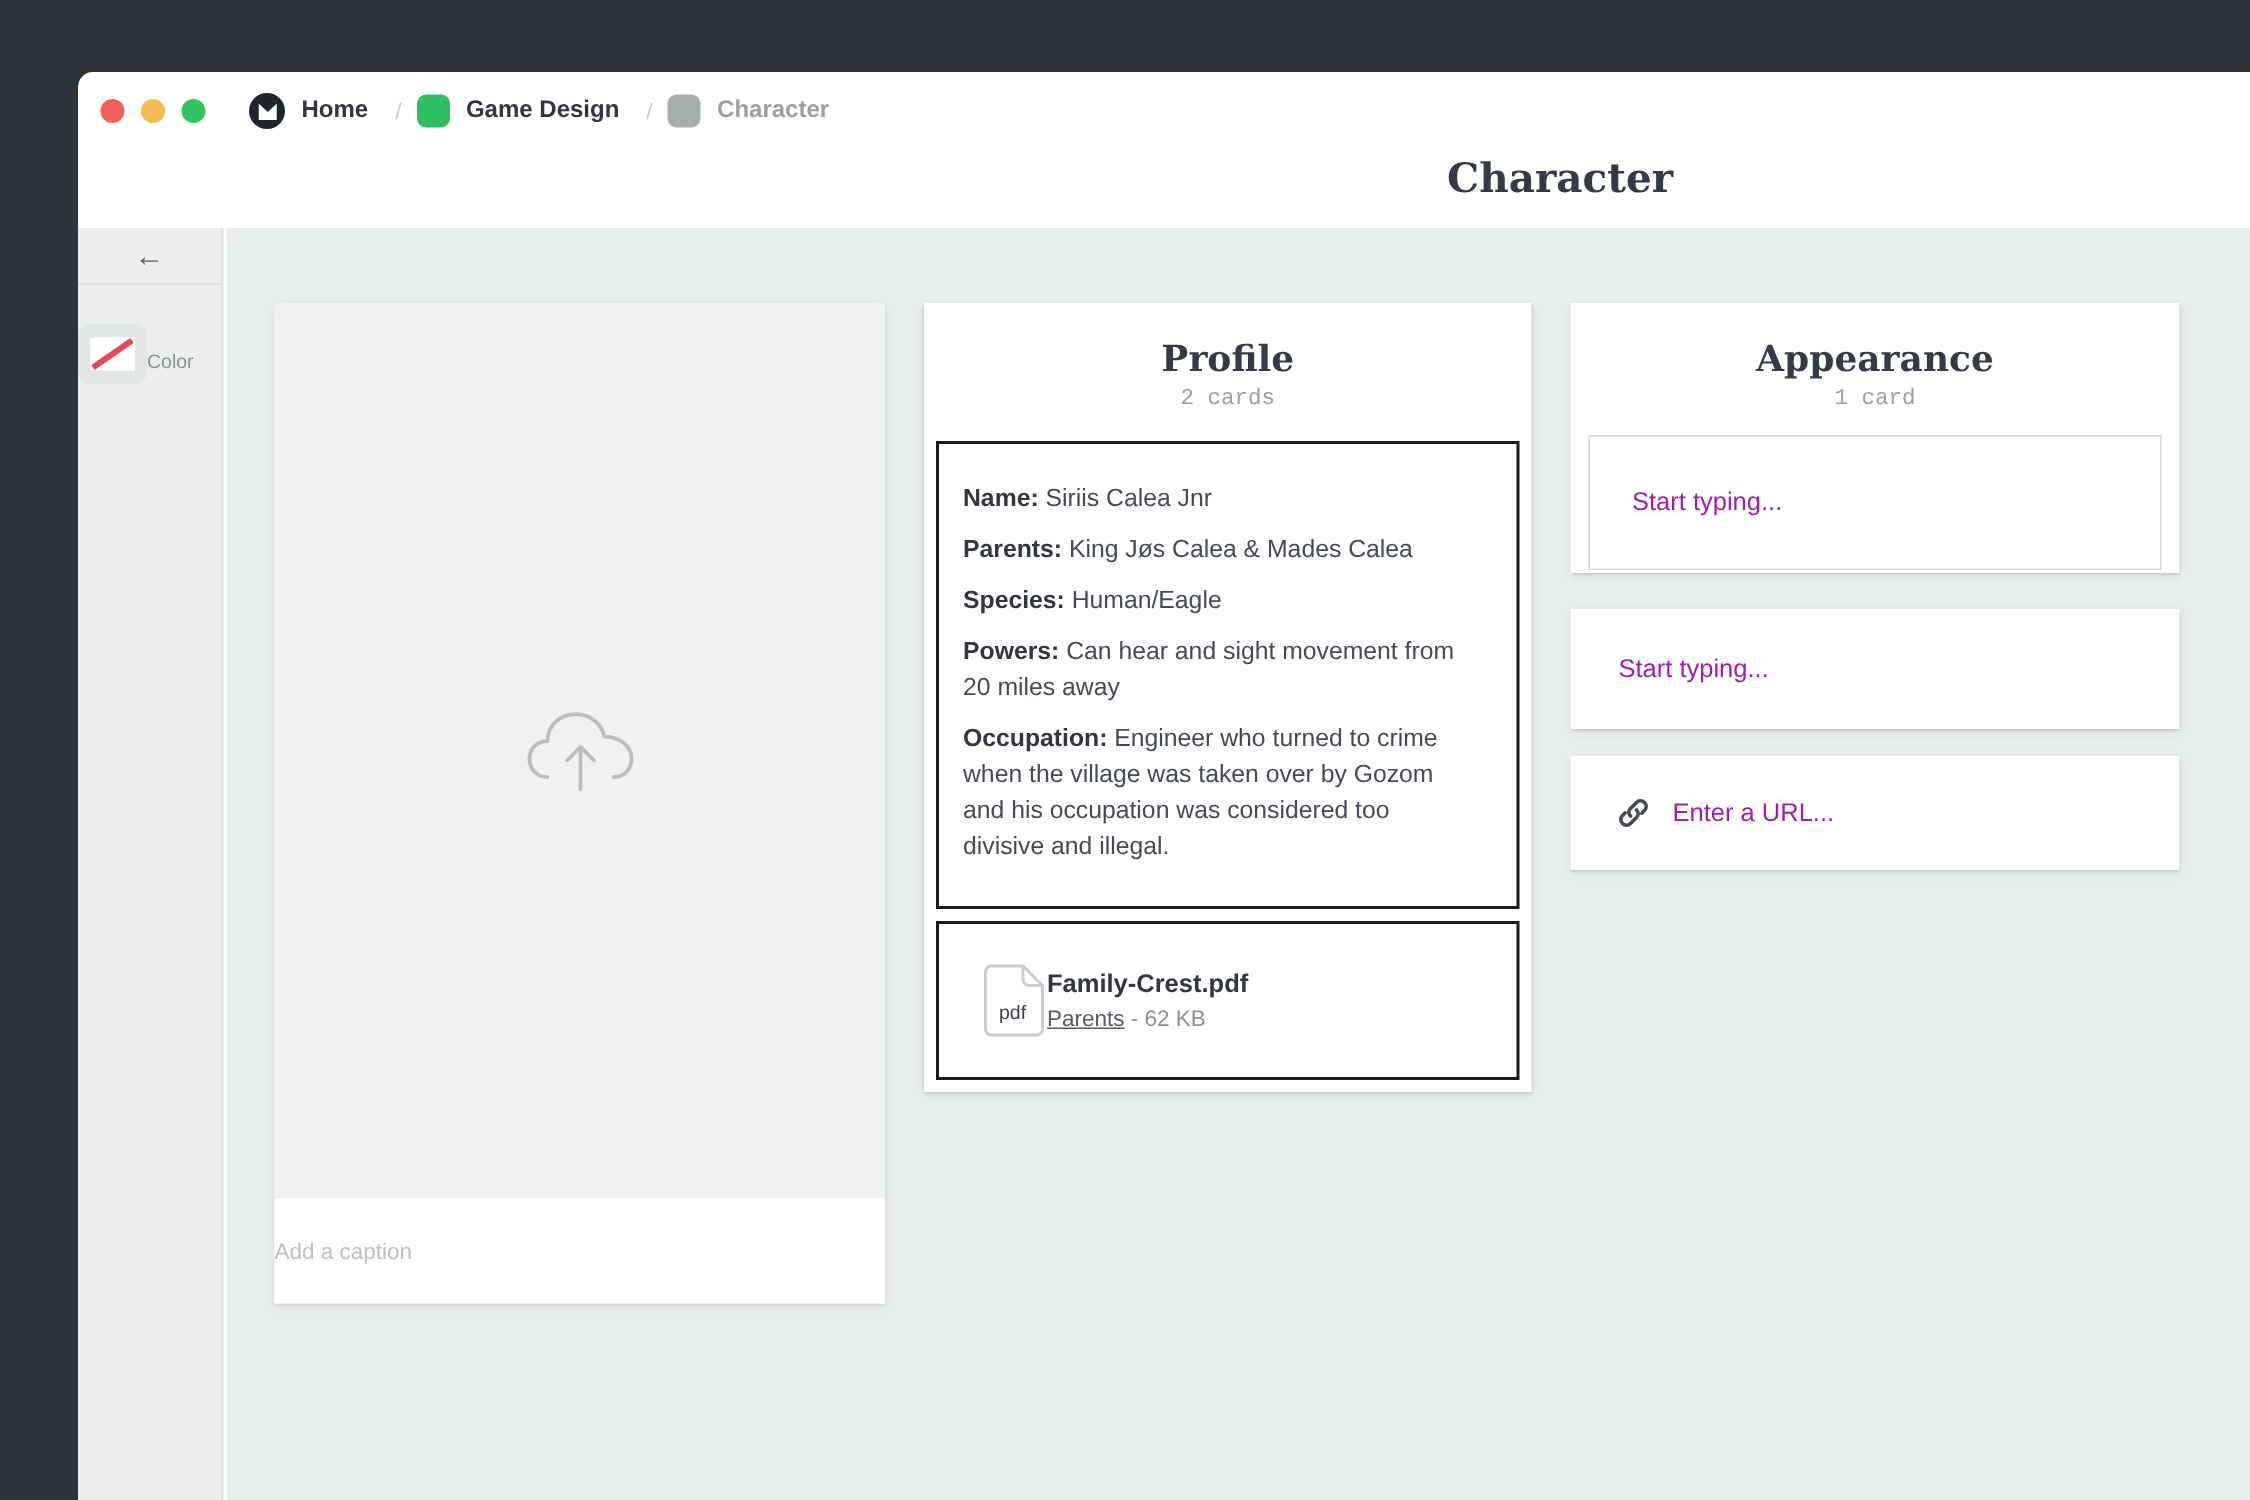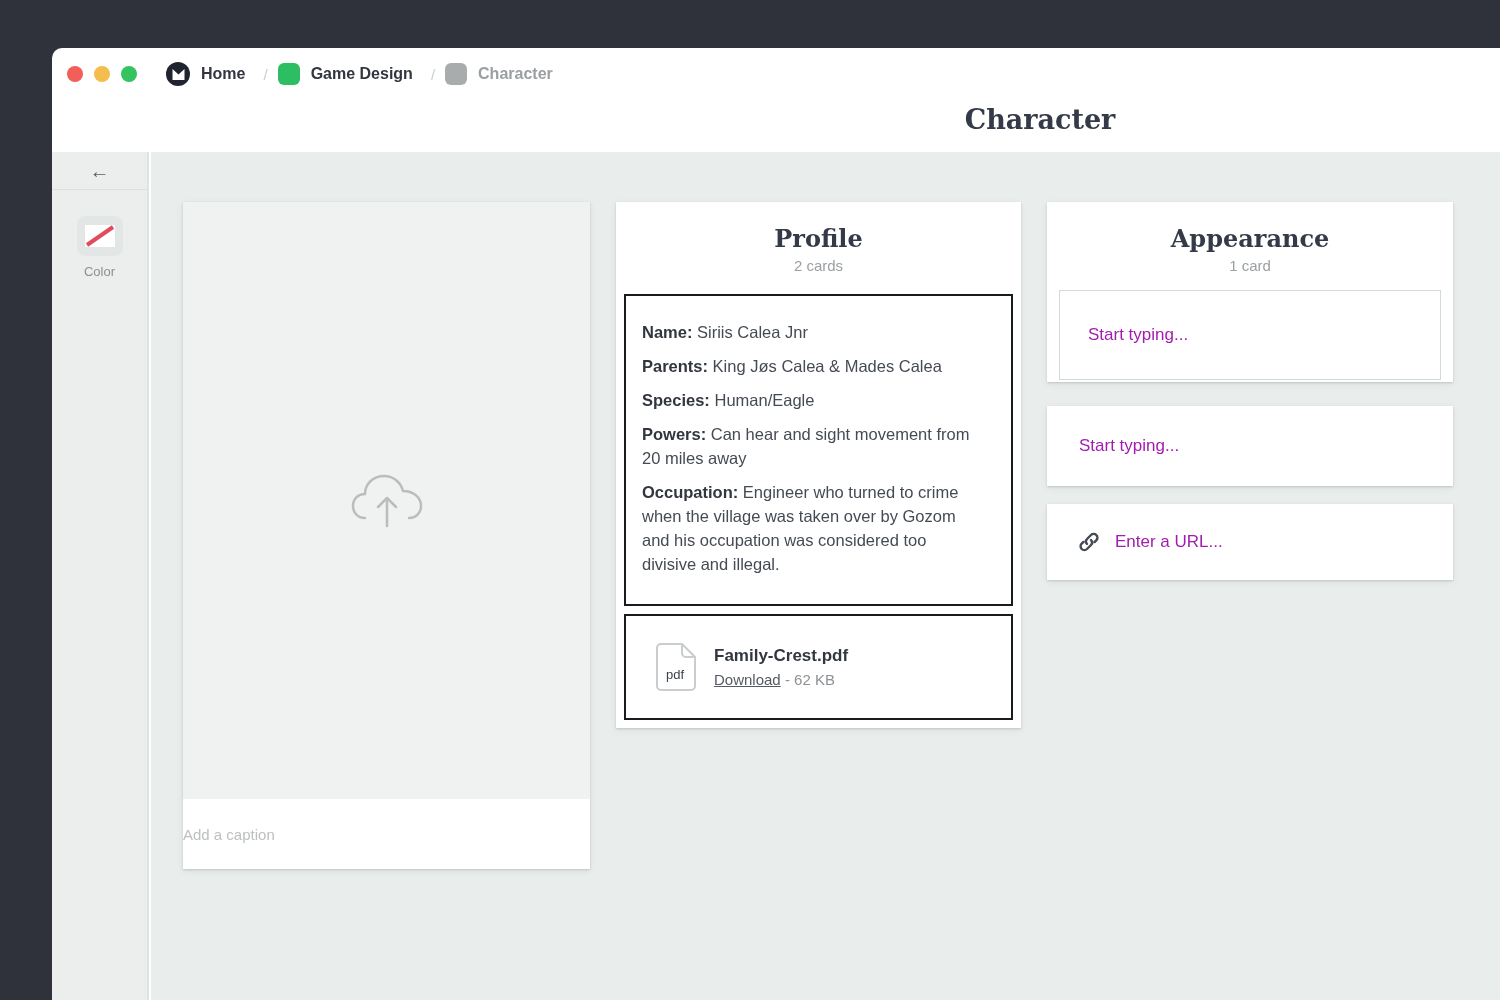--- a/index.html
+++ b/index.html
@@ -29,21 +29,21 @@
   .page-title { position:absolute; top:56px; left:988px; transform:translateX(-50%);
                 font-family:"DejaVu Serif","Liberation Serif",serif; font-weight:bold;
                 font-size:27px; color:#343a47; }
 
   
   .sidebar { position:absolute; top:104px; left:0; bottom:0; width:97px;
              background:#ebeeec; border-right:2px solid #dfe3e1; }
   .back-row { height:38px; display:flex; align-items:center; justify-content:center;
               border-bottom:1px solid #dcdfdd; cursor:pointer; }
   .back-arrow { font-size:20px; color:#5a6064; line-height:1; }
-  .tool { margin-top:26px; display:flex; flex-direction:column; align-items:center; cursor:pointer; }
+  .tool { margin-top:26px; display:flex; flex-direction:row; align-items:center; cursor:pointer; }
   .tool-chip { width:46px; height:40px; border-radius:8px; background:#e2e6e4;
                display:flex; align-items:center; justify-content:center; }
   .tool-swatch { width:30px; height:22px; background:#fff; position:relative; overflow:hidden; }
   .tool-label { margin-top:8px; font-size:13px; color:#8b9092; }
 
   
   .canvas { position:absolute; top:104px; left:99px; right:0; bottom:0; background:#e9edeb; }
 
   .card-shadow { box-shadow:0 1px 2px rgba(40,50,60,0.18), 0 2px 8px rgba(40,50,60,0.06); }
 
@@ -53,32 +53,32 @@
                 display:flex; align-items:center; justify-content:center; }
   .image-caption { position:absolute; left:0; right:0; bottom:0; height:70px; background:#fff;
                    display:flex; align-items:center; }
   .caption-ph { font-size:15px; color:#bcc0c1; }
 
   
   .profile-col { position:absolute; left:465px; top:50px; width:405px; height:526px; background:#fff; }
   .col-head { text-align:center; padding-top:22px; }
   .col-title { font-family:"DejaVu Serif","Liberation Serif",serif; font-weight:bold;
                font-size:24px; color:#343a47; }
-  .col-sub { font-size:15px; color:#9aa0a3; margin-top:4px; }
+  .col-sub { font-size:15px; color:#9aa0a3; margin-top:4px;font-family:Liberation Mono, monospace; }
 
   .note-card { position:absolute; left:8px; top:92px; width:389px; height:312px;
                background:#fff; border:2px solid #191b1f; padding:24px 28px 0 16px; }
   .note-card p { font-size:16.5px; line-height:24px; color:#454b54; margin-bottom:10px; }
   .note-card p b { color:#32363f; }
 
   .file-card { position:absolute; left:8px; top:412px; width:389px; height:106px;
                background:#fff; border:2px solid #191b1f;
                display:flex; align-items:center; padding-left:28px; }
   .pdf-icon { width:44px; height:52px; position:relative; flex:0 0 auto; }
-  .file-info { margin-left:16px; }
+  .file-info { }
   .file-name { font-size:17px; font-weight:bold; color:#32363f; }
   .file-meta { margin-top:5px; font-size:15px; color:#8d9296; }
   .file-meta .dl { color:#555b63; text-decoration:underline; cursor:pointer; }
 
   
   .appear-col { position:absolute; left:896px; top:50px; width:406px; height:180px; background:#fff; }
   .appear-note { position:absolute; left:12px; top:88px; width:382px; height:90px;
                  background:#fff; border:1px solid #d5d9d8; display:flex; align-items:center;
                  padding-left:28px; cursor:text; }
   .ph-text { font-size:17px; color:#a21caf; }
@@ -166,21 +166,21 @@
         <div class="pdf-icon">
           <svg width="44" height="52" viewBox="0 0 44 52">
             <path d="M3 7 C3 4.8 4.8 3 7 3 L28 3 L41 16 L41 45 C41 47.2 39.2 49 37 49 L7 49 C4.8 49 3 47.2 3 45 Z" fill="#ffffff" stroke="#c9cdce" stroke-width="2"></path>
             <path d="M28 3 L28 12 C28 14.2 29.8 16 32 16 L41 16" fill="none" stroke="#c9cdce" stroke-width="2"></path>
             <text x="12" y="38" font-family="Liberation Sans, sans-serif" font-size="13" fill="#3c424a">pdf</text>
           </svg>
         </div>
         <div class="file-info">
           <div class="file-name">Family-Crest.pdf</div>
           <div class="file-meta">
-            <span class="dl">Download</span><span> - 62 KB</span>
+            <span class="dl">Parents</span><span> - 62 KB</span>
           </div>
         </div>
       </div>
     </div>
 
     <div class="appear-col card-shadow">
       <div class="col-head">
         <div class="col-title">Appearance</div>
         <div class="col-sub">1 card</div>
       </div>

